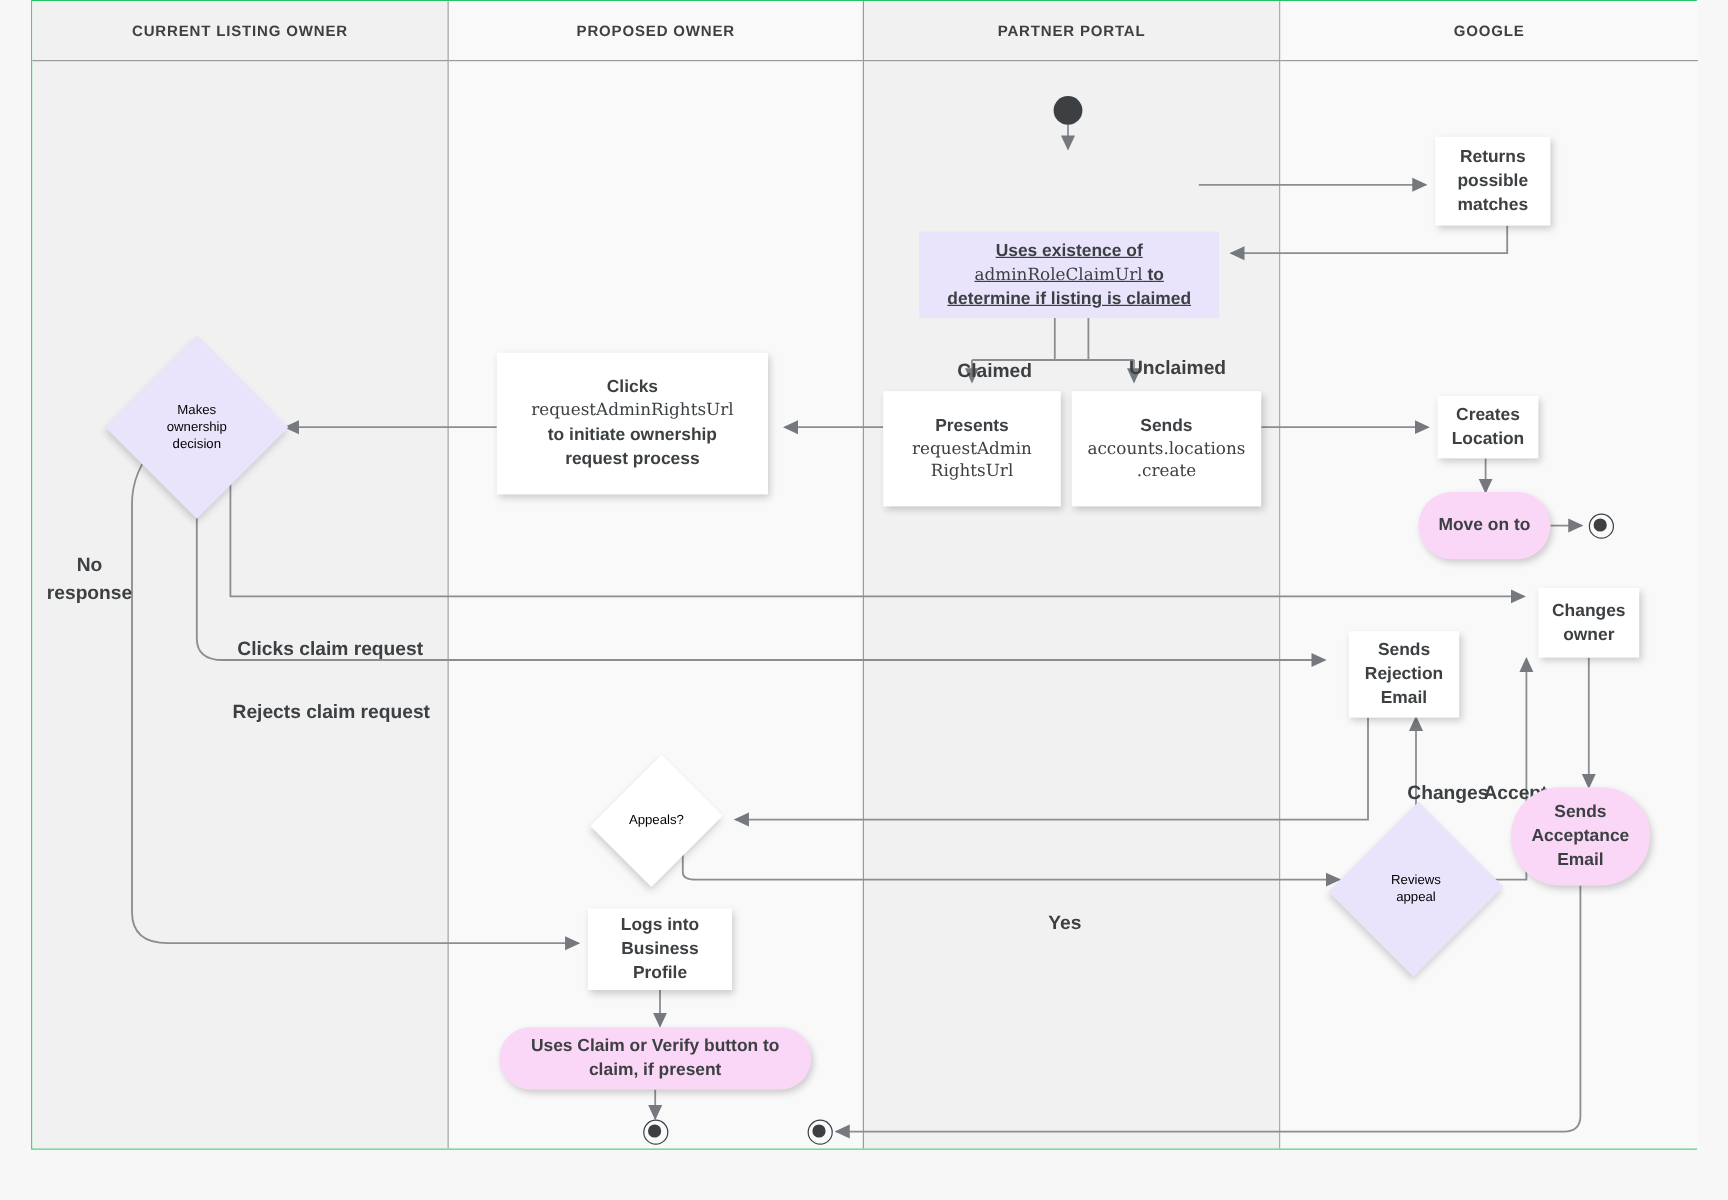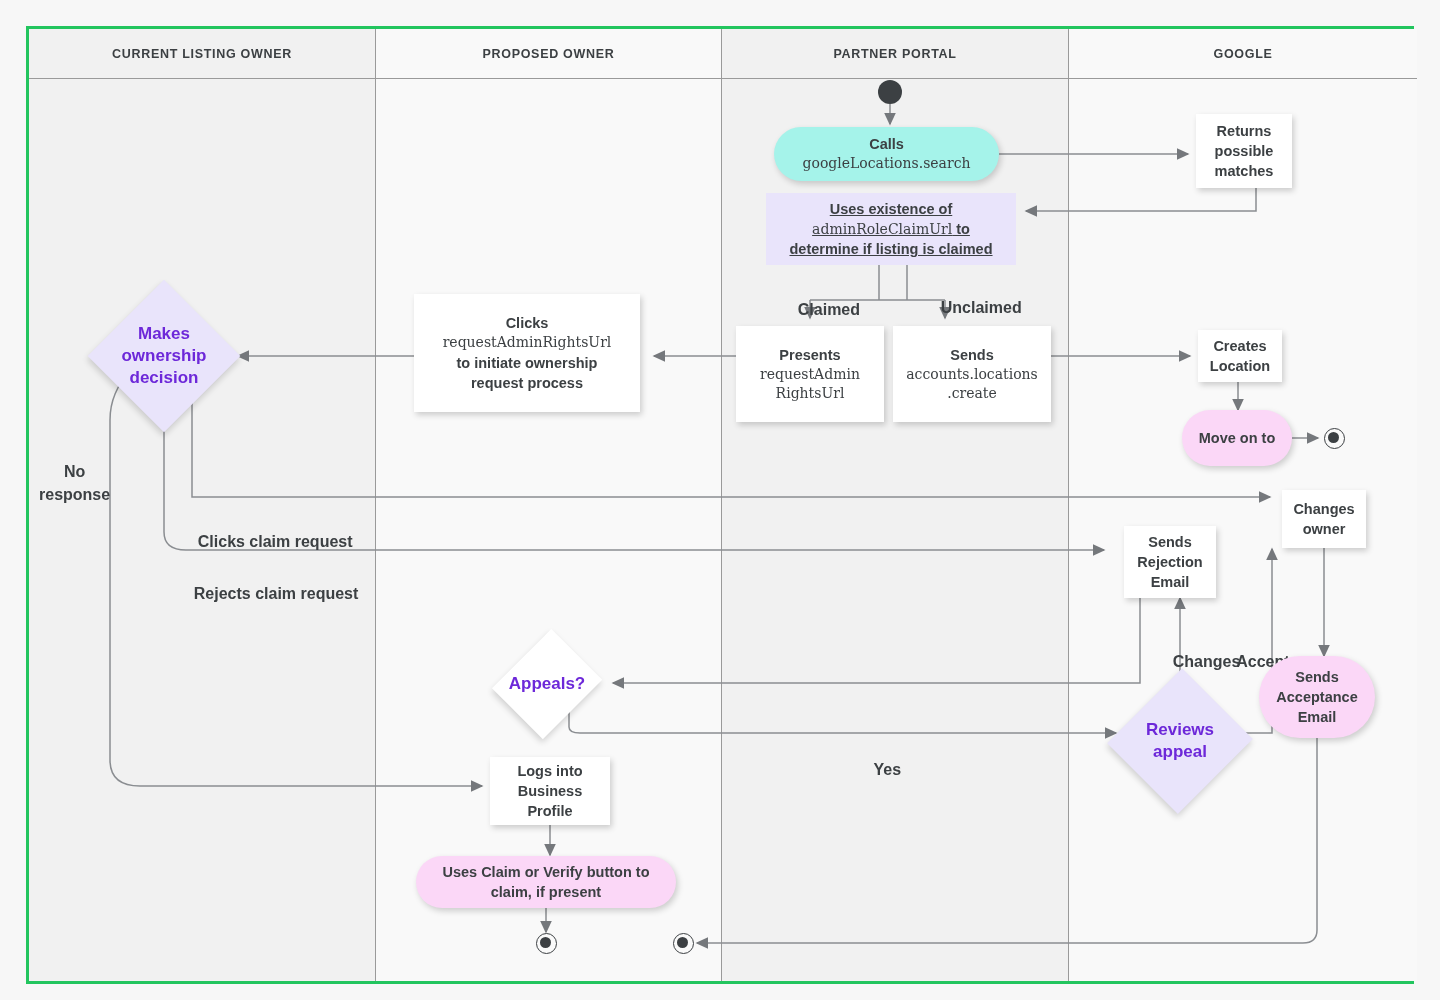--- a/index.html
+++ b/index.html
@@ -10,23 +10,23 @@
   }
   #stage{
     position:relative;
     width:1440px;height:1000px;
     background:#f7f7f7;
     overflow:hidden;
   }
   
   .lane-frame{
     position:absolute;
-    left:26px; top:26px;
+    left:26px; top:0;
     width:1388px; height:958px;
-    border:3px solid #22c55e;
+    border:1px solid #22c55e;
     box-sizing:border-box;
     background:#fafafa;
   }
   .lane{
     position:absolute;
     top:0; height:100%;
     box-sizing:border-box;
     border-right:1px solid #9a9a9a;
   }
   .lane.shade{background:#f1f1f1;}
@@ -87,21 +87,21 @@
   }
   .cyan{background:#a5f3ea;}
   .pink{background:#fbd7f7;}
   .plainbox{background:#e9e4fb;box-shadow:none;}
 
   
   .diamond{
     position:absolute;
     display:flex;align-items:center;justify-content:center;
     text-align:center;
-    color:#6d28d9;font-size:17px;font-weight:700;line-height:1.3;
+    color:#000000;font-size:11px;font-weight:400;line-height:1.3;
   }
   .diamond .dshape{
     position:absolute;left:0;top:0;width:100%;height:100%;
     transform:rotate(45deg);
     box-sizing:border-box;
     box-shadow:2px 3px 6px rgba(0,0,0,.16);
   }
   .diamond .dlabel{position:relative;z-index:2;padding:0 4px;}
 
   
@@ -209,26 +209,20 @@
 
       <path d="M546,908 L546,932" marker-end="url(#ah)"></path>
 
       <path d="M1317,738 L1317,930 Q1317,943 1303,943 L697,943" marker-end="url(#ah)"></path>
 
     </g>
   </svg>
 
   <div class="start-dot" style="left:878px;top:80px;"></div>
 
-  <div class="node pill cyan" style="left:774px;top:127px;width:225px;height:54px;">
-    <div>
-      <div>Calls</div>
-      <div class="mono">googleLocations.search</div>
-    </div>
-  </div>
 
   <div class="node rect" style="left:1196px;top:114px;width:96px;height:74px;white-space:pre-line;">
     <span>Returns
 possible
 matches</span>
   </div>
 
   <div class="node plainbox" style="left:766px;top:193px;width:250px;height:72px;text-decoration:underline;">
     <div>
       <div>Uses existence of</div>

